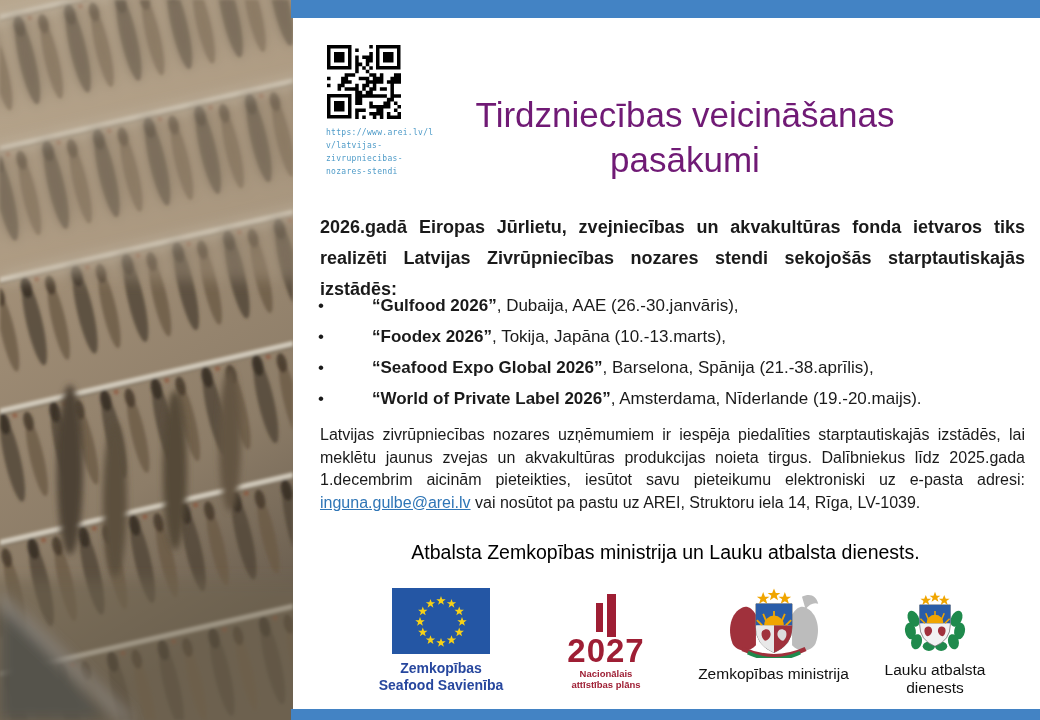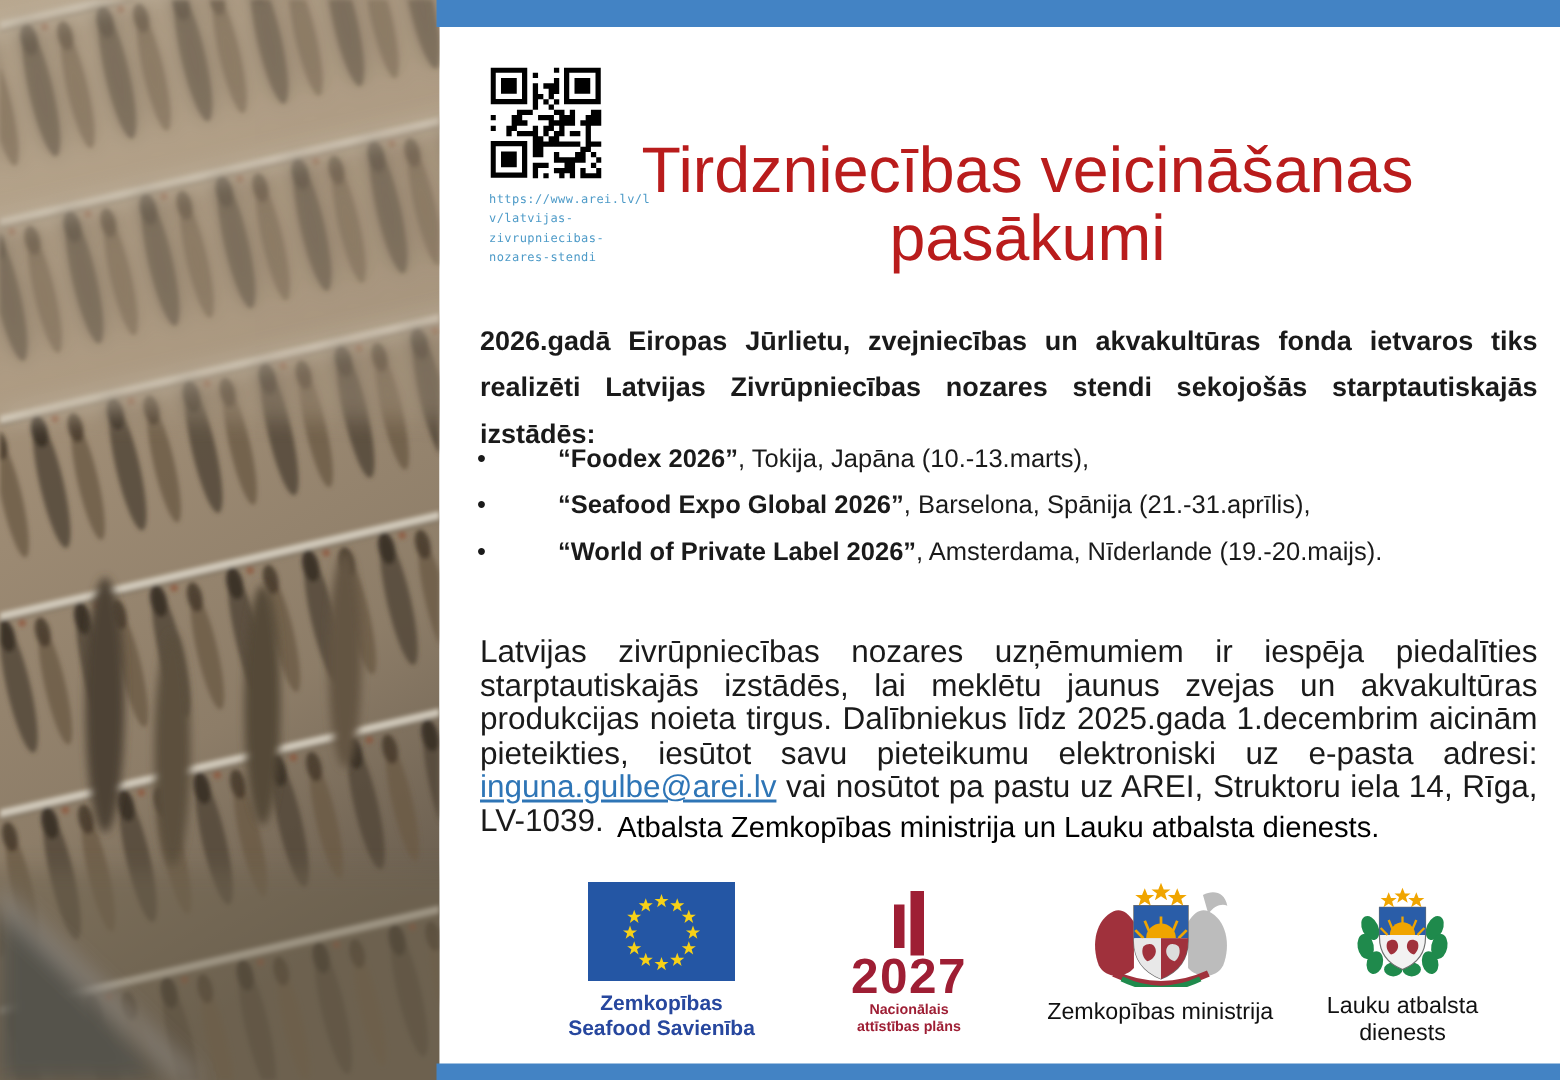--- a/index.html
+++ b/index.html
@@ -7,30 +7,30 @@
          font-family:"Liberation Sans",sans-serif;color:#1a1a1a;}
   .photo{position:absolute;left:0;top:0;width:293px;height:720px;}
   .bar{position:absolute;left:291px;right:0;background:#4383C4;}
   .bar.top{top:0;height:18px;}
   .bar.bottom{top:709px;height:11px;}
   .qr{position:absolute;left:327px;top:45px;width:74px;height:74px;background:#fff;}
   .qr-url{position:absolute;left:326px;top:126px;width:104px;
           font-family:"DejaVu Sans Mono",monospace;font-size:8px;line-height:13px;
           color:#4E9BC8;white-space:pre-line;letter-spacing:.3px;}
   .title{position:absolute;left:405px;top:92px;width:560px;text-align:center;
-         font-size:43px;line-height:45px;color:#b91c1c;}
+         font-size:35px;line-height:45px;color:#701a75;}
   .intro{position:absolute;left:320px;top:194px;width:705px;font-weight:bold;
          font-size:18px;line-height:31px;text-align:justify;}
   .bullets{position:absolute;left:318px;top:290px;width:707px;margin:0;padding:0;list-style:none;
            font-size:17px;line-height:31px;}
   .bullets li{position:relative;padding-left:54px;}
   .bullets li::before{content:"\2022";position:absolute;left:0;top:0;font-size:17px;}
   .bullets .b{font-weight:bold;}
   .para2{position:absolute;left:320px;top:424px;width:705px;
-         font-size:21px;line-height:22.5px;text-align:justify;margin:0;}
+         font-size:16px;line-height:22.5px;text-align:justify;margin:0;}
   .para2 .link{color:#2E75B6;text-decoration:underline;cursor:pointer;}
   .support{position:absolute;left:291px;right:0;top:541px;text-align:center;
            font-size:19.5px;color:#000;}
   .logo-block{position:absolute;text-align:center;}
   .euflag{display:block;margin:0 auto;}
   .eu-cap{margin-top:6px;font-size:14px;line-height:17px;font-weight:bold;color:#27479E;}
   .ndp{color:#9E1E34;}
   .ndp-bars{position:relative;height:40px;}
   .ndp-bars i{position:absolute;background:#9E1E34;}
   .ndp-bars .b1{left:65px;top:9px;width:7px;height:29px;}
@@ -120,24 +120,25 @@
 v/latvijas-
 zivrupniecibas-
 nozares-stendi</div>
 
   <div class="title">Tirdzniecības veicināšanas pasākumi</div>
 
   <p class="intro">2026.gadā Eiropas Jūrlietu, zvejniecības un akvakultūras fonda ietvaros tiks realizēti Latvijas Zivrūpniecības nozares stendi sekojošās starptautiskajās izstādēs:</p>
 
   <ul class="bullets" id="bullet-list">
 
+      <li><span class="b">“Gulfood 2026”</span><span>, Dubaija, AAE (26.-30.janvāris),</span></li>
 
       <li><span class="b">“Foodex 2026”</span><span>, Tokija, Japāna (10.-13.marts),</span></li>
 
-      <li><span class="b">“Seafood Expo Global 2026”</span><span>, Barselona, Spānija (21.-31.aprīlis),</span></li>
+      <li><span class="b">“Seafood Expo Global 2026”</span><span>, Barselona, Spānija (21.-38.aprīlis),</span></li>
 
       <li><span class="b">“World of Private Label 2026”</span><span>, Amsterdama, Nīderlande (19.-20.maijs).</span></li>
     </ul>
 
   <p class="para2"><span>Latvijas zivrūpniecības nozares uzņēmumiem ir iespēja piedalīties starptautiskajās izstādēs, lai meklētu jaunus zvejas un akvakultūras produkcijas noieta tirgus. Dalībniekus līdz 2025.gada 1.decembrim aicinām pieteikties, iesūtot savu pieteikumu elektroniski uz e-pasta adresi: </span><span class="link">inguna.gulbe@arei.lv</span><span> vai nosūtot pa pastu uz AREI, Struktoru iela 14, Rīga, LV-1039.</span></p>
 
   <div class="support">Atbalsta Zemkopības ministrija un Lauku atbalsta dienests.</div>
 
   <div class="logo-block" style="left:366px;top:588px;width:150px;">
     <svg class="euflag" width="98" height="66" viewBox="0 0 98 66">

